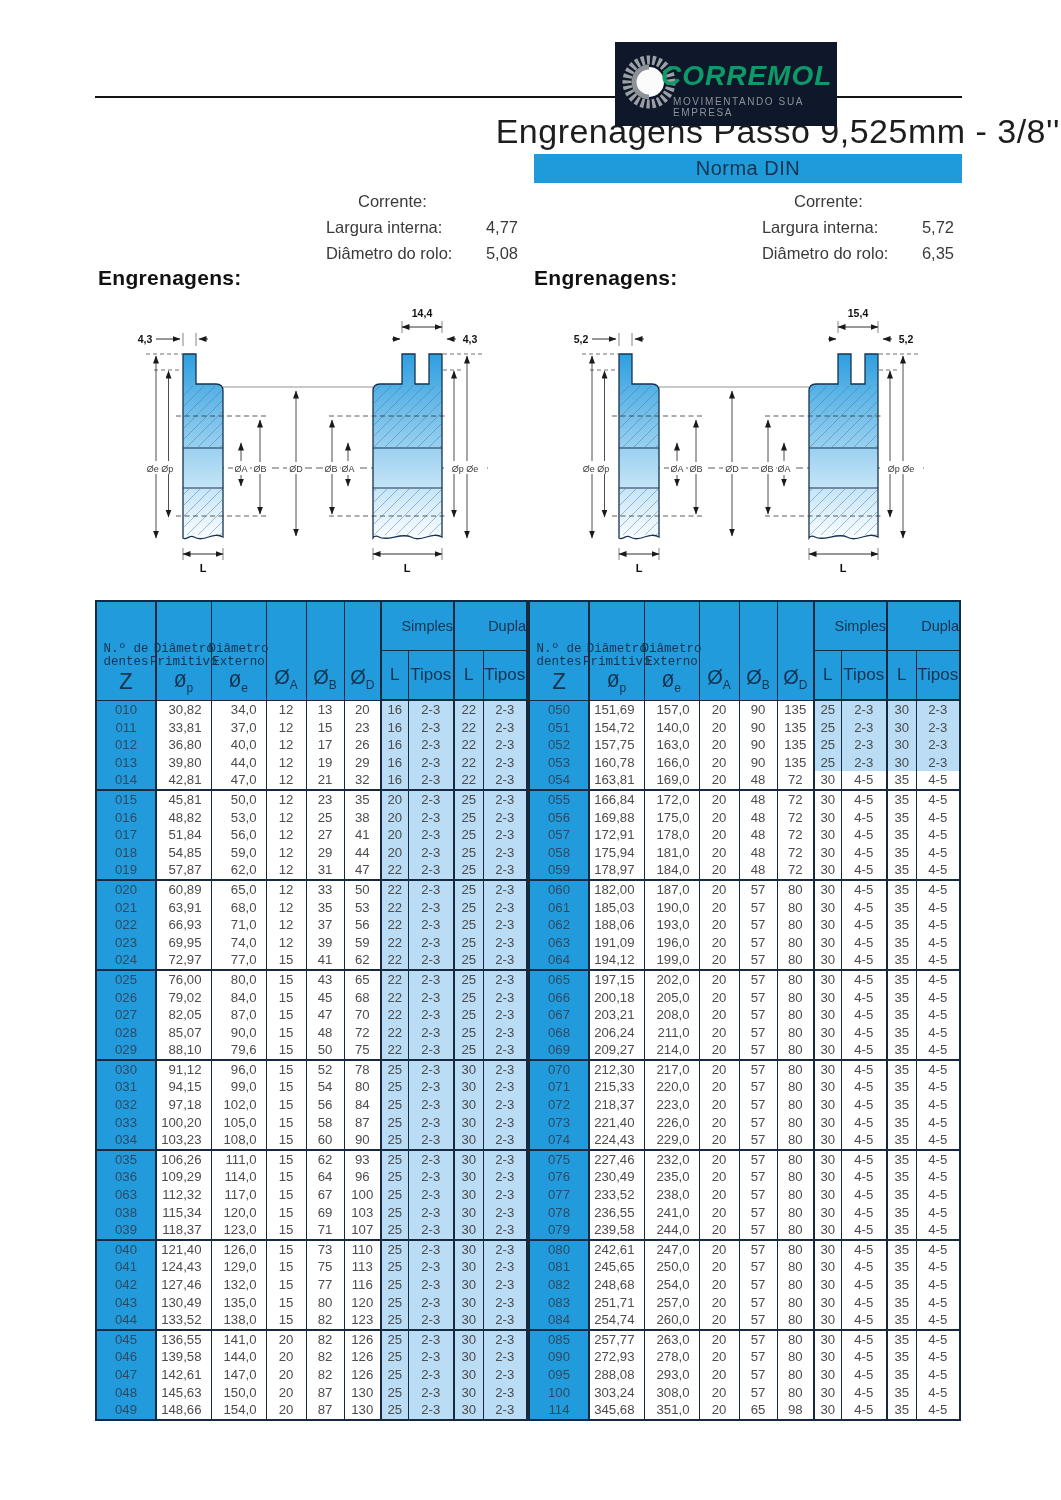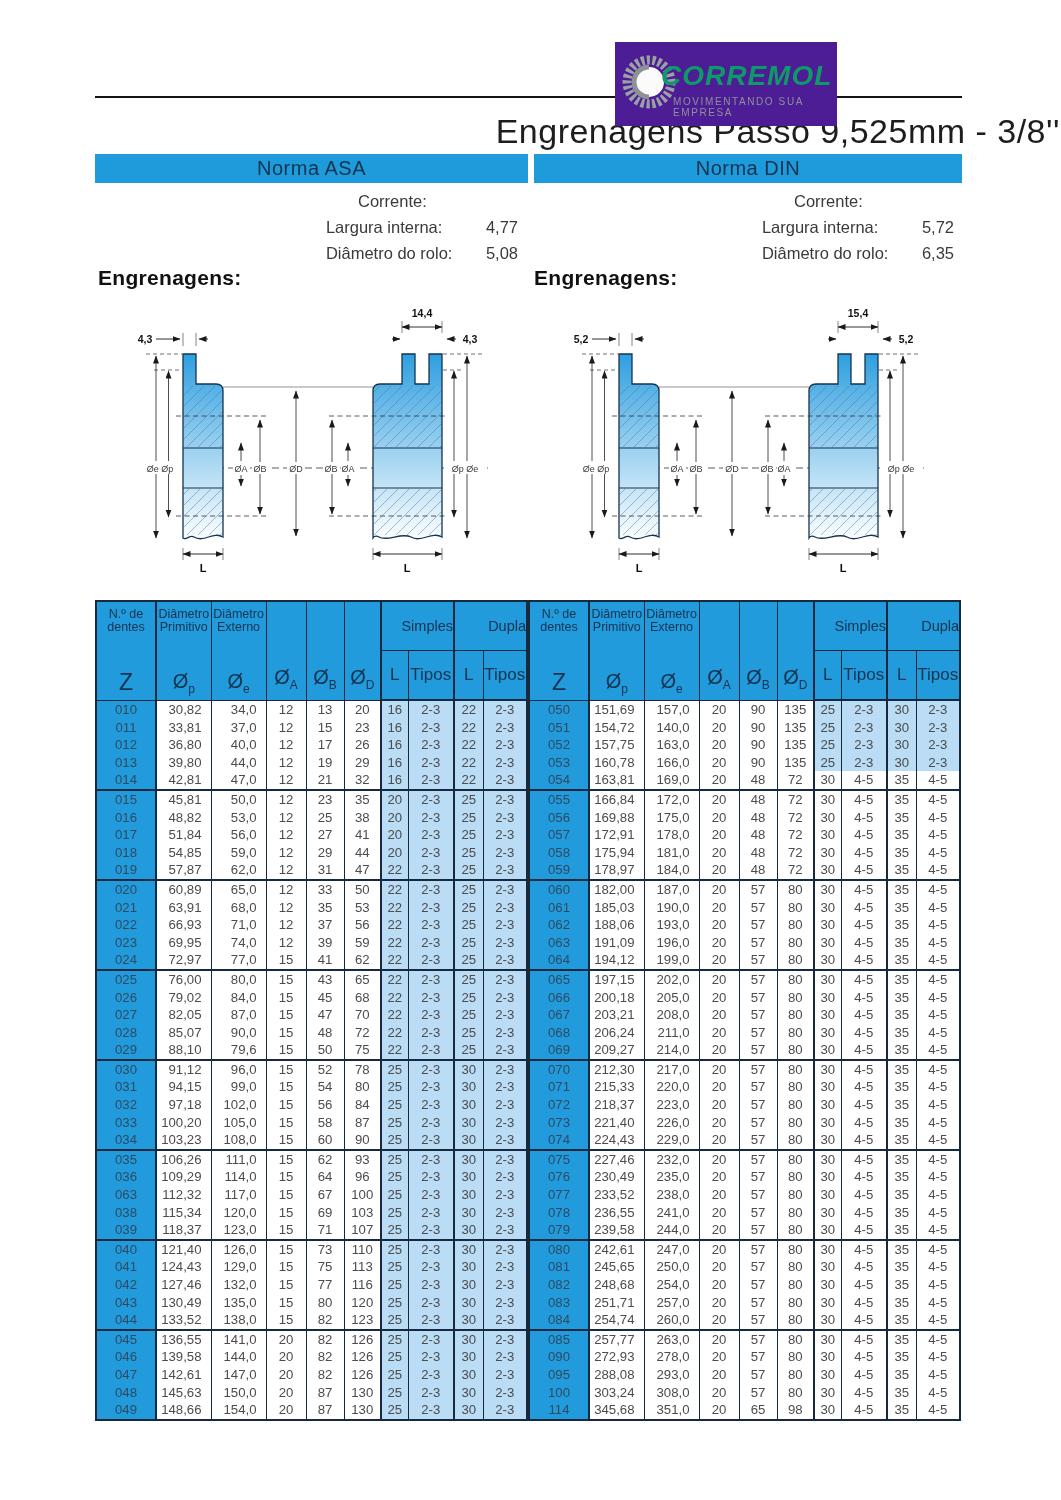--- a/index.html
+++ b/index.html
@@ -1,21 +1,21 @@
 <!DOCTYPE html>
 <html><head>
 <meta charset="utf-8">
 <style>
   html,body{margin:0;padding:0;background:#fff;}
   body{font-family:"Liberation Sans", sans-serif; -webkit-font-smoothing:antialiased;}
   #page{position:relative;width:1061px;height:1500px;background:#fff;overflow:hidden;}
 
   
   .rule{position:absolute;left:95px;top:96px;width:867px;height:2px;background:#141414;}
-  .logo-box{position:absolute;left:615px;top:42px;width:222px;height:84px;background:#4c1d95;z-index:2;}
+  .logo-box{position:absolute;left:615px;top:42px;width:222px;height:84px;background:#0f172a;z-index:2;}
   .logo-inner{position:relative;width:100%;height:100%;}
   .logo-text{position:absolute;left:46px;top:18px;font-size:28px;font-weight:bold;font-style:italic;color:#0e9a68;letter-spacing:1px;}
   .logo-tag{position:absolute;left:58px;top:54px;font-size:10px;color:#8d9296;letter-spacing:1.6px;}
 
   .title{position:absolute;left:360px;top:112px;width:700px;text-align:right;font-size:34px;color:#1d1d1d;letter-spacing:0.5px;}
 
   .norm-bar{position:absolute;top:154px;height:29px;background:#1E9BDB;color:#16334F;font-size:20px;display:flex;align-items:center;justify-content:center;letter-spacing:0.5px;}
   .bar-asa{left:95px;width:433px;}
   .bar-din{left:534px;width:428px;}
 
@@ -33,21 +33,21 @@
   .dia-lab{font-size:9px;fill:#3a3a3a;}
   .l-lab{font-weight:bold;font-size:11px;fill:#111;}
 
   
   .tables{position:absolute;left:95px;top:600px;display:flex;}
   table.t{border-collapse:collapse;table-layout:fixed;width:431px;}
   table.t th, table.t td{border:1px solid #16293E;padding:0;font-weight:normal;}
   table.t{border:2.5px solid #16293E;}
   table.t th{background:#229BDC;color:#16334F;}
   table.t .hv{border-left:2.5px solid #16293E;}
-  .thwrap{height:88px;display:flex;flex-direction:column;justify-content:space-between;align-items:center;padding:5px 1px 3px;}
+  .thwrap{height:88px;display:flex;flex-direction:column;justify-content:flex-end;align-items:center;padding:5px 1px 3px;font-family:Liberation Mono, monospace;}
   .botwrap{height:88px;display:flex;align-items:flex-end;justify-content:center;padding-bottom:5px;}
   .small{font-size:12.5px;line-height:13.5px;text-align:center;}
   .zbig{font-size:23px;}
   .dia{font-size:20px;}
   .dia sub{font-size:12px;}
   .gh{height:48px;font-size:14.5px;text-align:right;}
   .h2 th{height:48px;font-size:17px;text-align:center;}
   table.t td{height:17.6px;font-size:13.2px;color:#4c4c4c;text-align:center;border-top:none;border-bottom:none;line-height:17.6px;}
   table.t td.c0{background:#229BDC;color:#2e4a63;}
   table.t td.c1, table.t td.c2{text-align:right;padding-right:9px;}
@@ -69,21 +69,20 @@
         <circle cx="34" cy="40" r="15" fill="#fbfbfb"></circle>
         <path d="M34,25 a15,15 0 1 0 0,30" fill="none" stroke="#8d9296" stroke-width="5"></path>
       </svg>
       <div class="logo-text">CORREMOL</div>
       <div class="logo-tag">MOVIMENTANDO SUA EMPRESA</div>
     </div>
   </div>
 
   <div class="title">Engrenagens Passo 9,525mm - 3/8''</div>
 
-  <div class="norm-bar bar-asa">Norma ASA</div>
   <div class="norm-bar bar-din">Norma DIN</div>
 
   <div class="info info-l">
     <div class="row">
         <span class="lab">Corrente:</span>
       </div>
     <div class="row">
         <span class="lab">Largura interna:</span>
         <span>4,77</span>
       </div>

